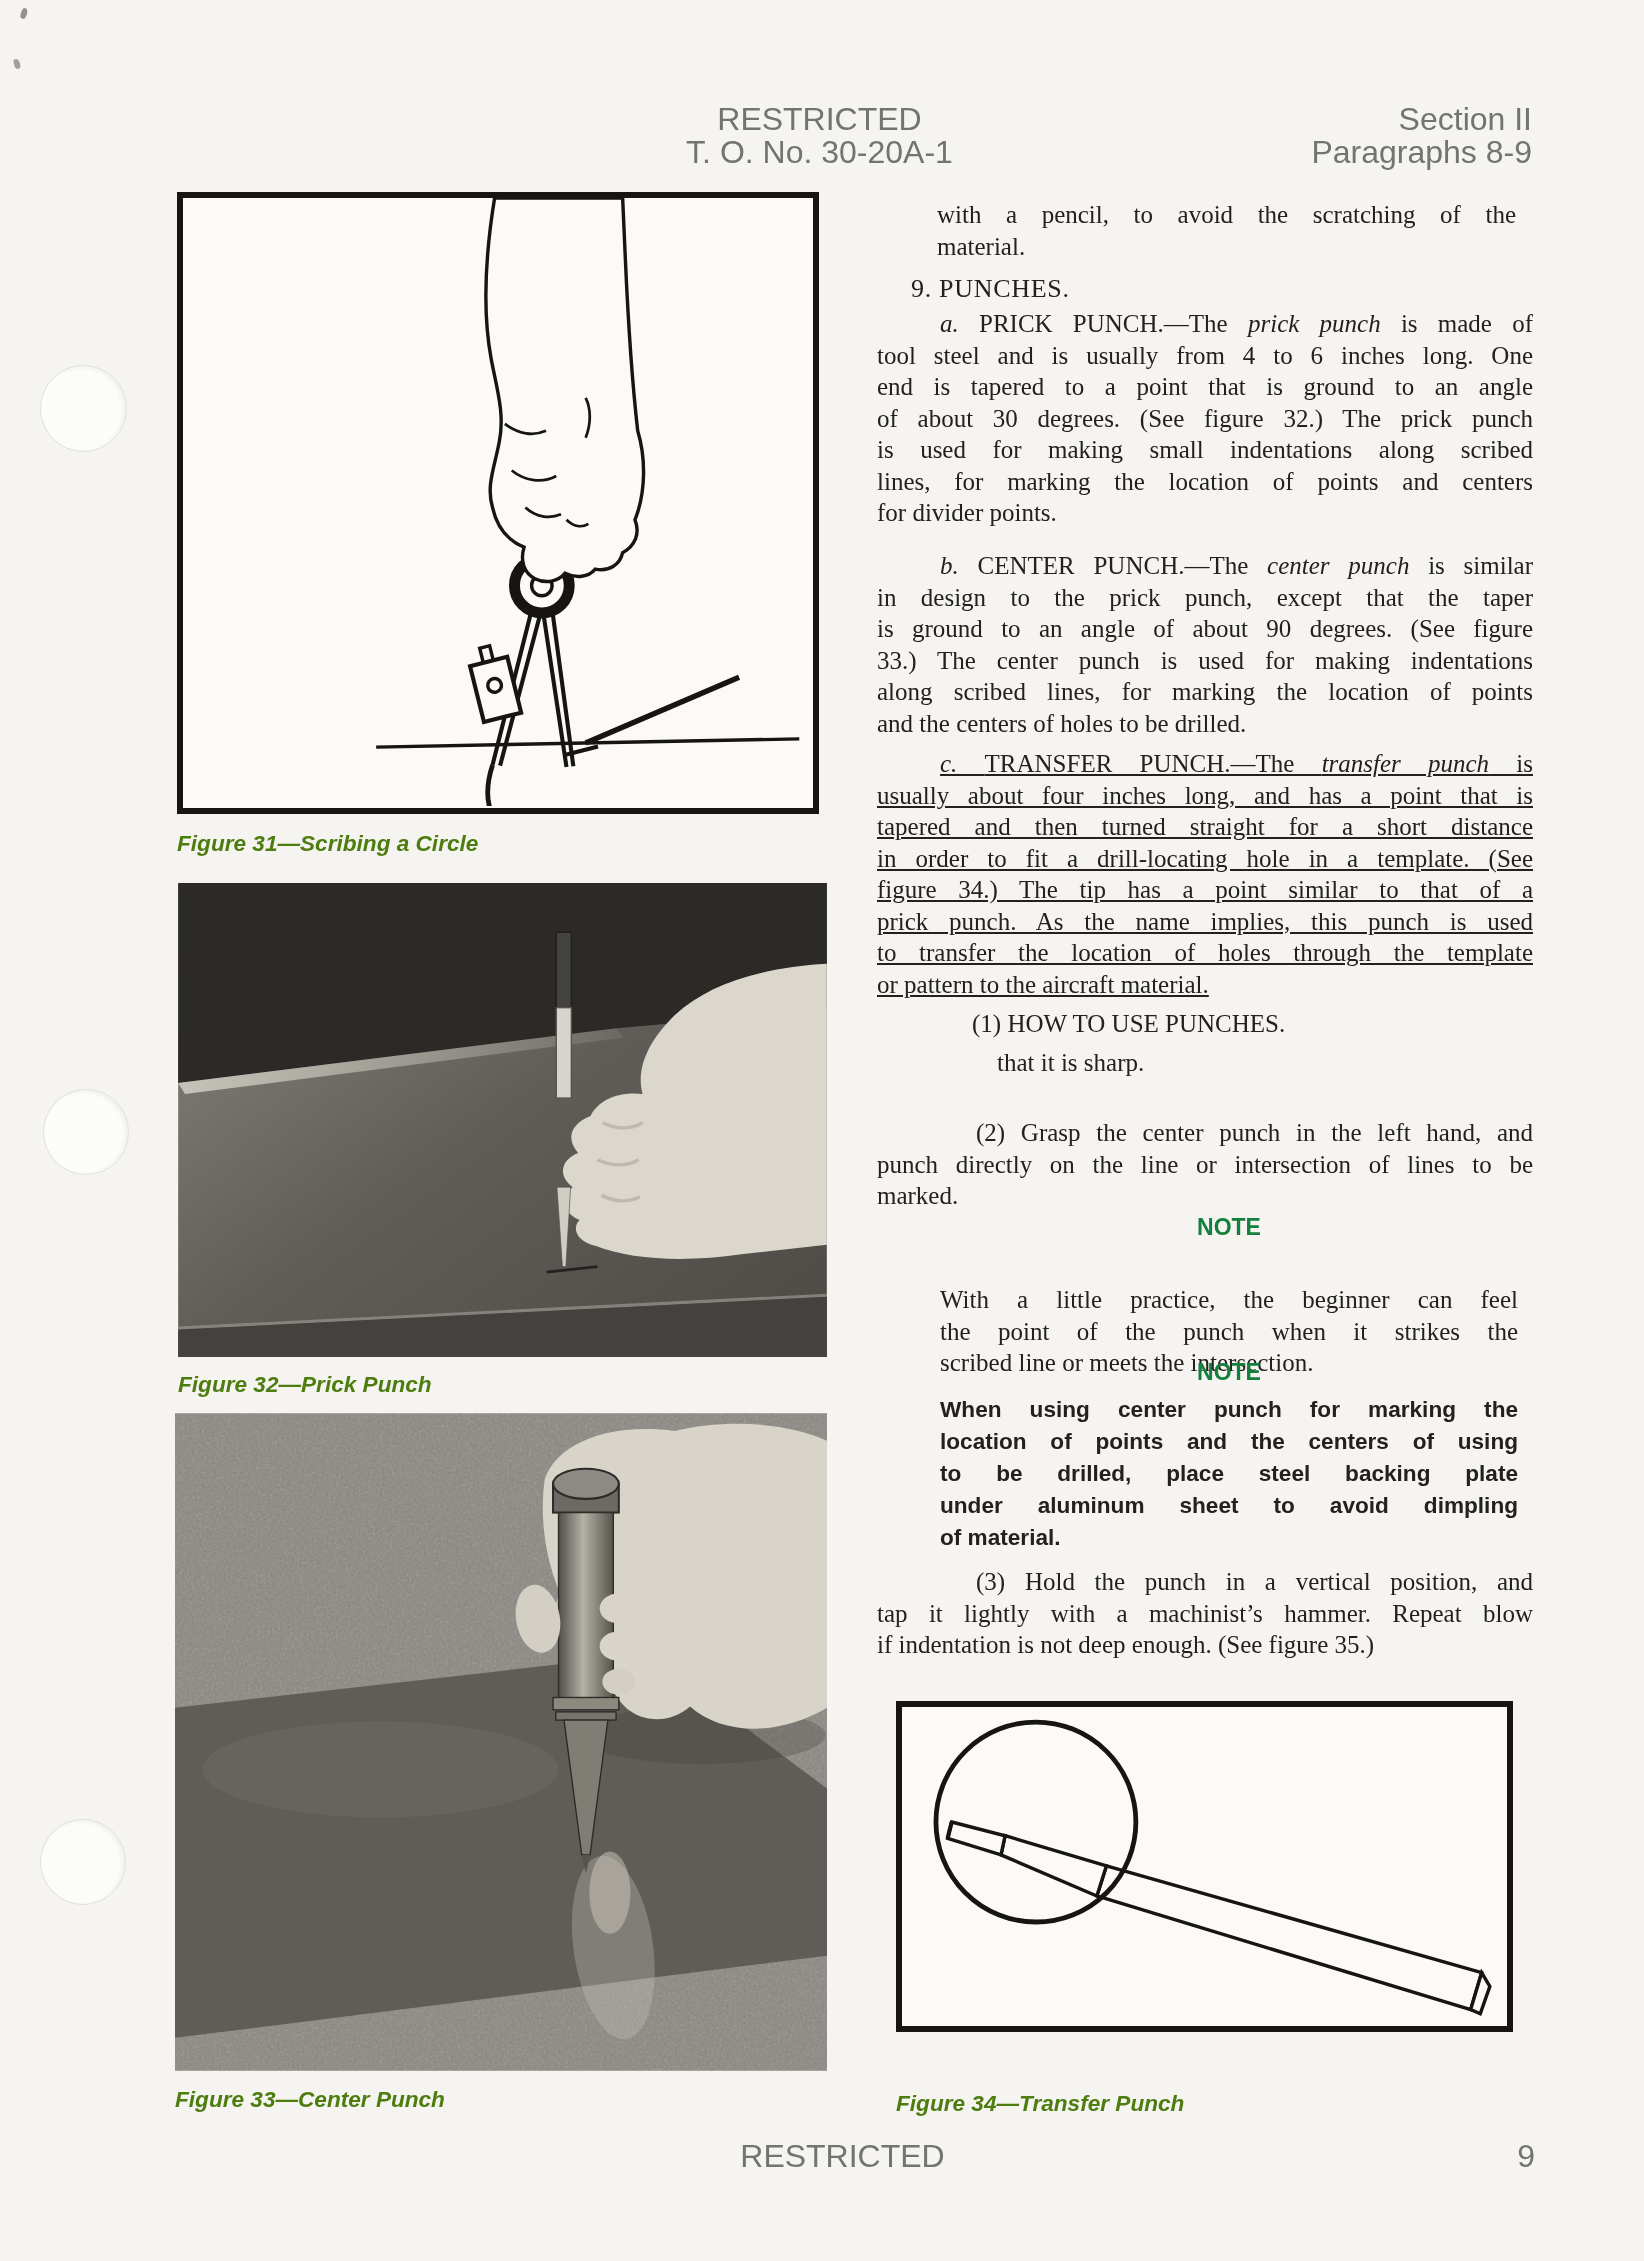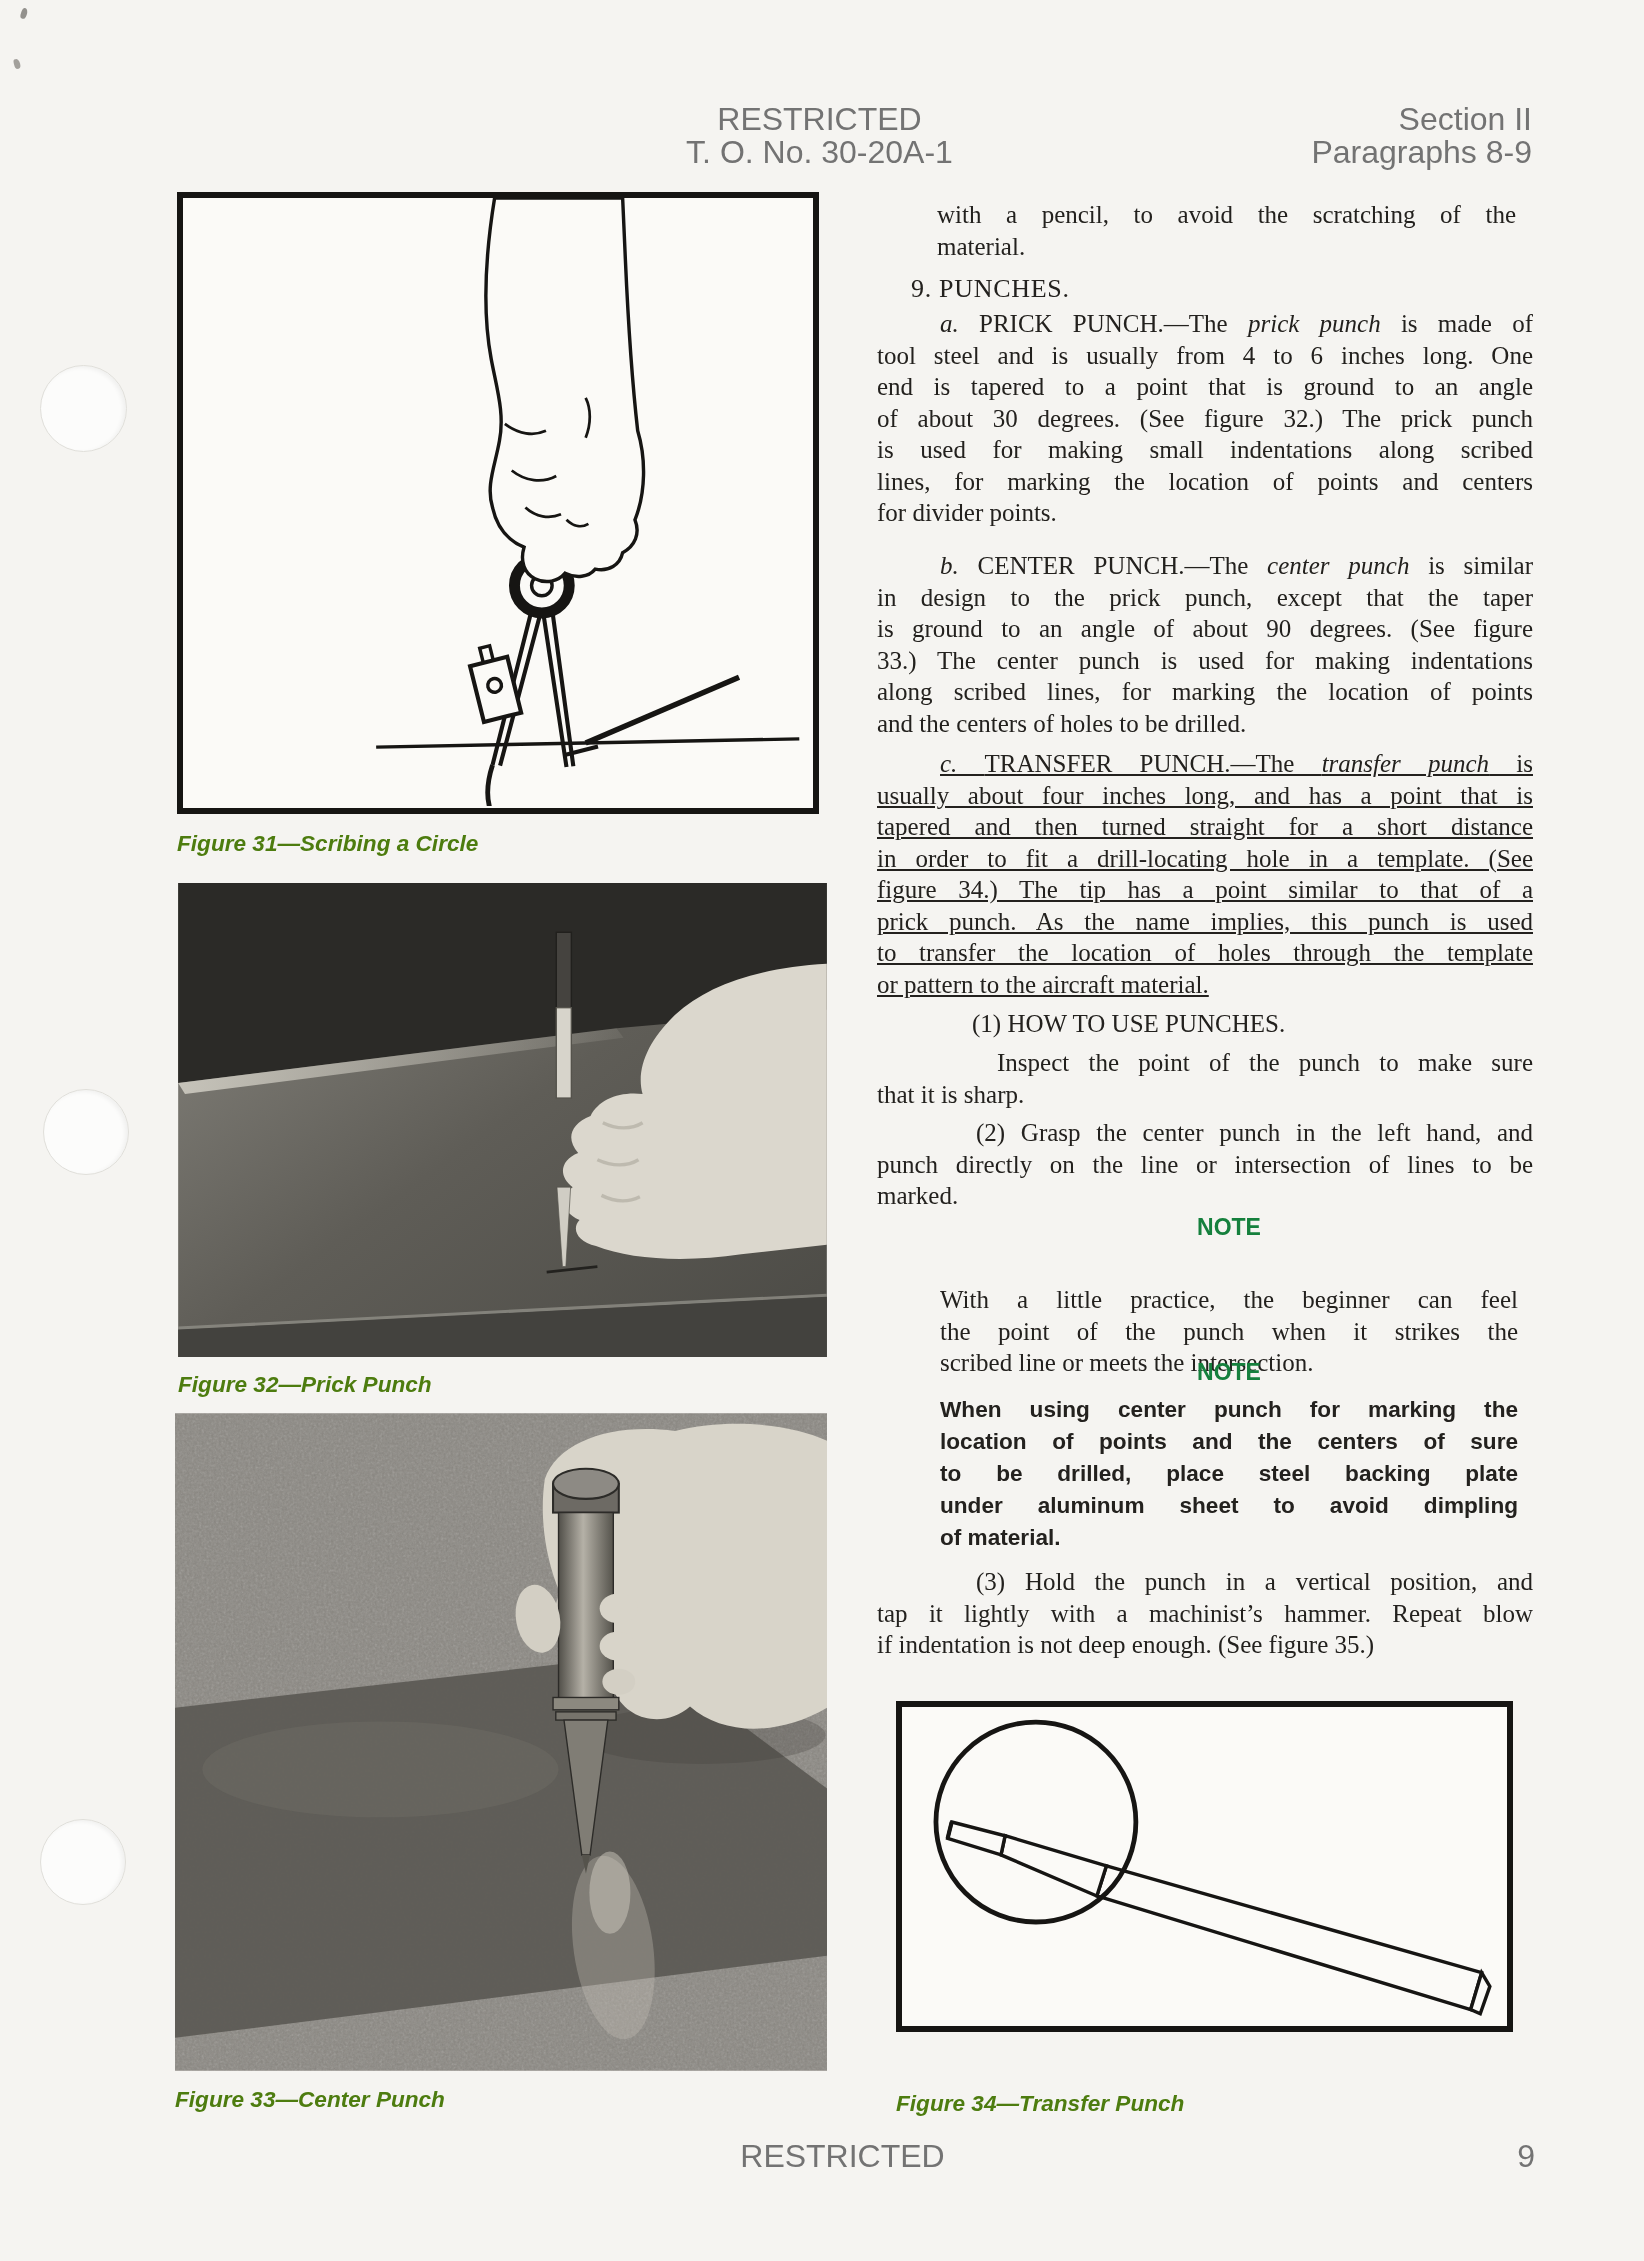--- a/index.html
+++ b/index.html
@@ -204,41 +204,40 @@
       <div>in order to fit a drill-locating hole in a template. (See</div>
       <div>figure 34.) The tip has a point similar to that of a</div>
       <div>prick punch. As the name implies, this punch is used</div>
       <div>to transfer the location of holes through the template</div>
       <div class="last">or pattern to the aircraft material.</div>
     </div>
 
   <div class="abs sub-serif" style="left:972px;top:1010px;">(1) HOW TO USE PUNCHES.</div>
 
   <div class="abs lines serif36" style="left:877px;top:1047px;width:656px;--fi:120px;">
-      <div>Inspect the point of the punch to make sure</div>
       <div class="last">that it is sharp.</div>
     </div>
 
   <div class="abs lines serif36" style="left:877px;top:1117px;width:656px;--fi:99px;">
       <div>(2) Grasp the center punch in the left hand, and</div>
       <div>punch directly on the line or intersection of lines to be</div>
       <div class="last">marked.</div>
     </div>
 
   <div class="abs note-label" style="left:940px;top:1214px;width:578px;">NOTE</div>
   <div class="abs lines serif36" style="left:940px;top:1248px;width:578px;margin-top:36px;">
       <div>With a little practice, the beginner can feel</div>
       <div>the point of the punch when it strikes the</div>
       <div class="last">scribed line or meets the intersection.</div>
     </div>
 
   <div class="abs note-label" style="left:940px;top:1359px;width:578px;">NOTE</div>
   <div class="abs lines bold-note" style="left:940px;top:1394px;width:578px;">
       <div>When using center punch for marking the</div>
-      <div>location of points and the centers of sure</div>
+      <div>location of points and the centers of using</div>
       <div>to be drilled, place steel backing plate</div>
       <div>under aluminum sheet to avoid dimpling</div>
       <div class="last">of material.</div>
     </div>
 
   <div class="abs lines serif36" style="left:877px;top:1566px;width:656px;--fi:99px;">
       <div>(3) Hold the punch in a vertical position, and</div>
       <div>tap it lightly with a machinist’s hammer. Repeat blow</div>
       <div class="last">if indentation is not deep enough. (See figure 35.)</div>
     </div>

